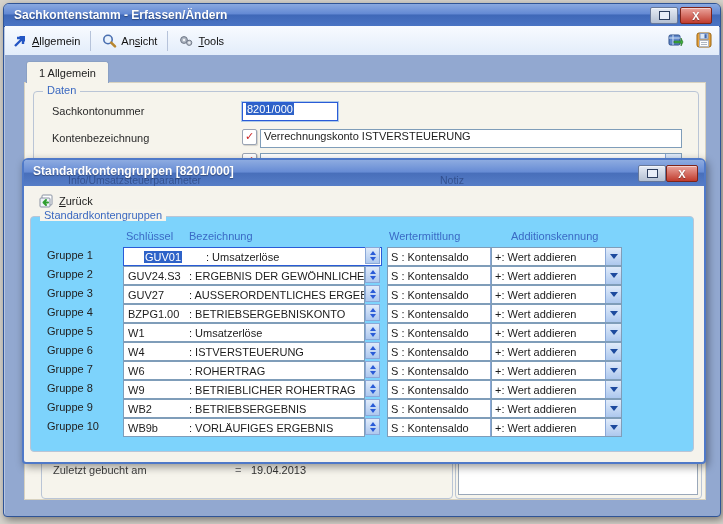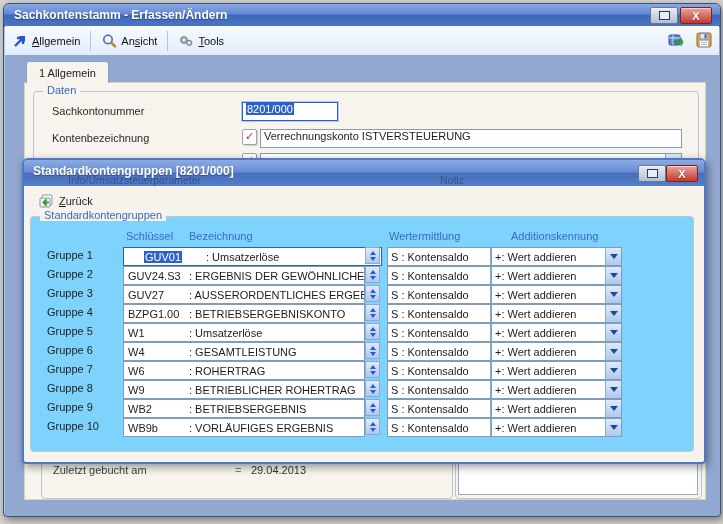--- a/index.html
+++ b/index.html
@@ -264,21 +264,21 @@
               <span class="dd-arrow"></span>
             </span>
         </div>
       </div>
 
       <div class="groupbox left-group"></div>
       <div class="groupbox notiz-group"></div>
       <div class="notiz-area"></div>
       <span class="footer-label">Zuletzt gebucht am</span>
       <span class="footer-eq">=</span>
-      <span class="footer-value">29.04.2013</span>
+      <span class="footer-value">19.04.2013</span>
     </div>
   </div>
 </div>
 
 <div class="dialog">
 
   <div class="dlg-titlebar">
     <span class="title-text">Standardkontengruppen [8201/000]</span>
     <span class="faint-label" style="left:44px;">Info/Umsatzsteuerparameter</span>
     <span class="faint-label" style="left:416px;">Notiz</span>
@@ -422,21 +422,21 @@
             <span class="ctext">+: Wert addieren</span>
             <span class="dd-btn">
               <span class="dd-arrow"></span>
             </span>
           </div>
         </div>
         <div class="row" style="top: 125px;">
           <span class="row-label">Gruppe 6</span>
           <div class="keybez">
             <span class="key"><span class="kin">W4</span></span>
-            <span class="bez">: GESAMTLEISTUNG</span>
+            <span class="bez">: ISTVERSTEUERUNG</span>
           </div>
           <div class="spin">
             <span class="tri-up"></span>
             <span class="tri-dn"></span>
           </div>
           <div class="combo combo-wert">
             <span class="ctext">S : Kontensaldo</span>
             <span class="dd-btn">
               <span class="dd-arrow"></span>
             </span>

